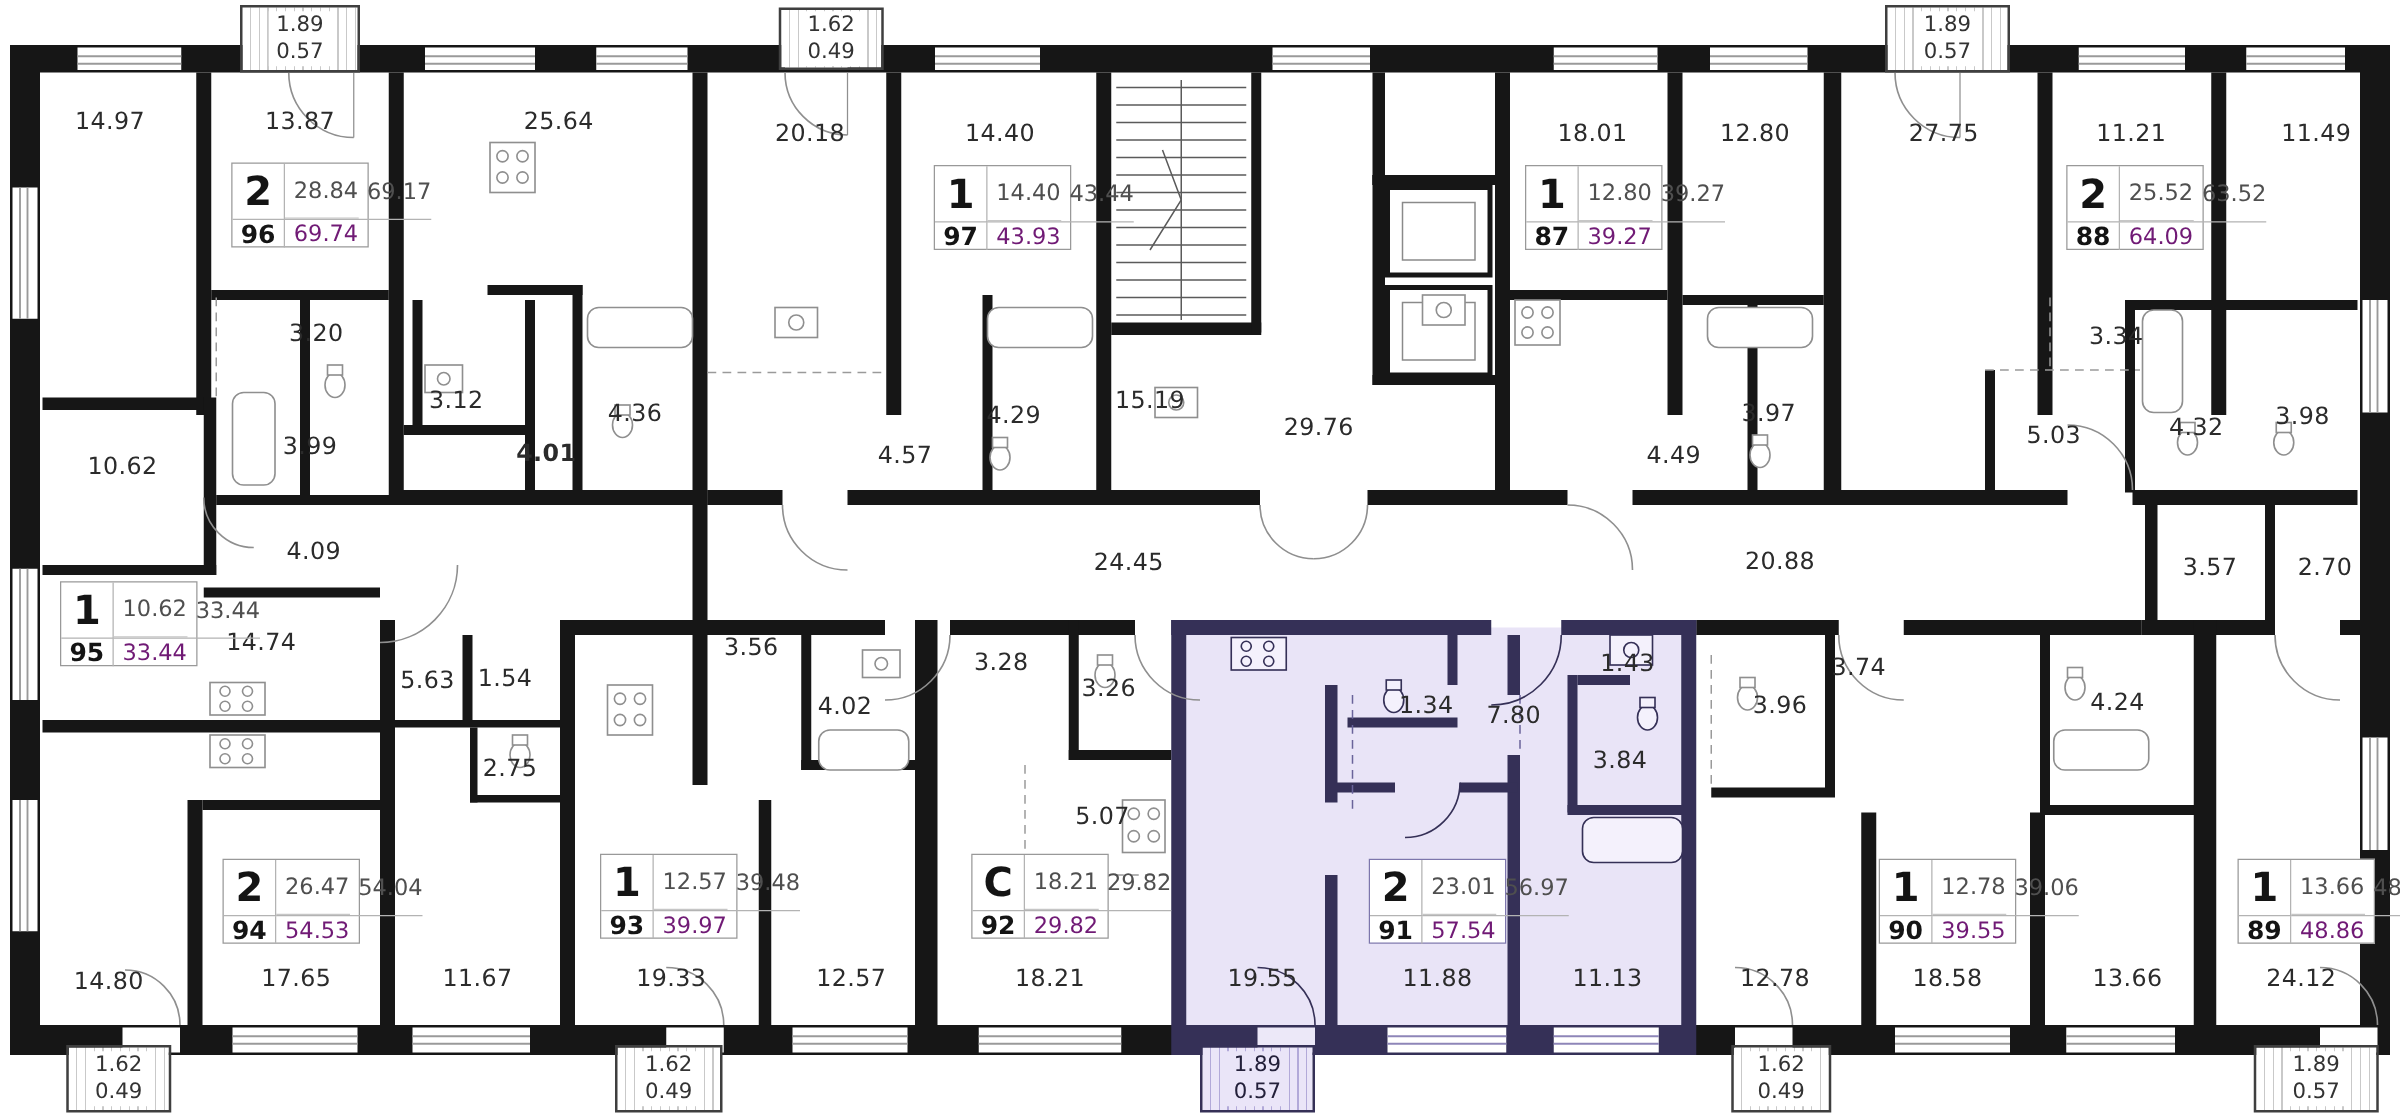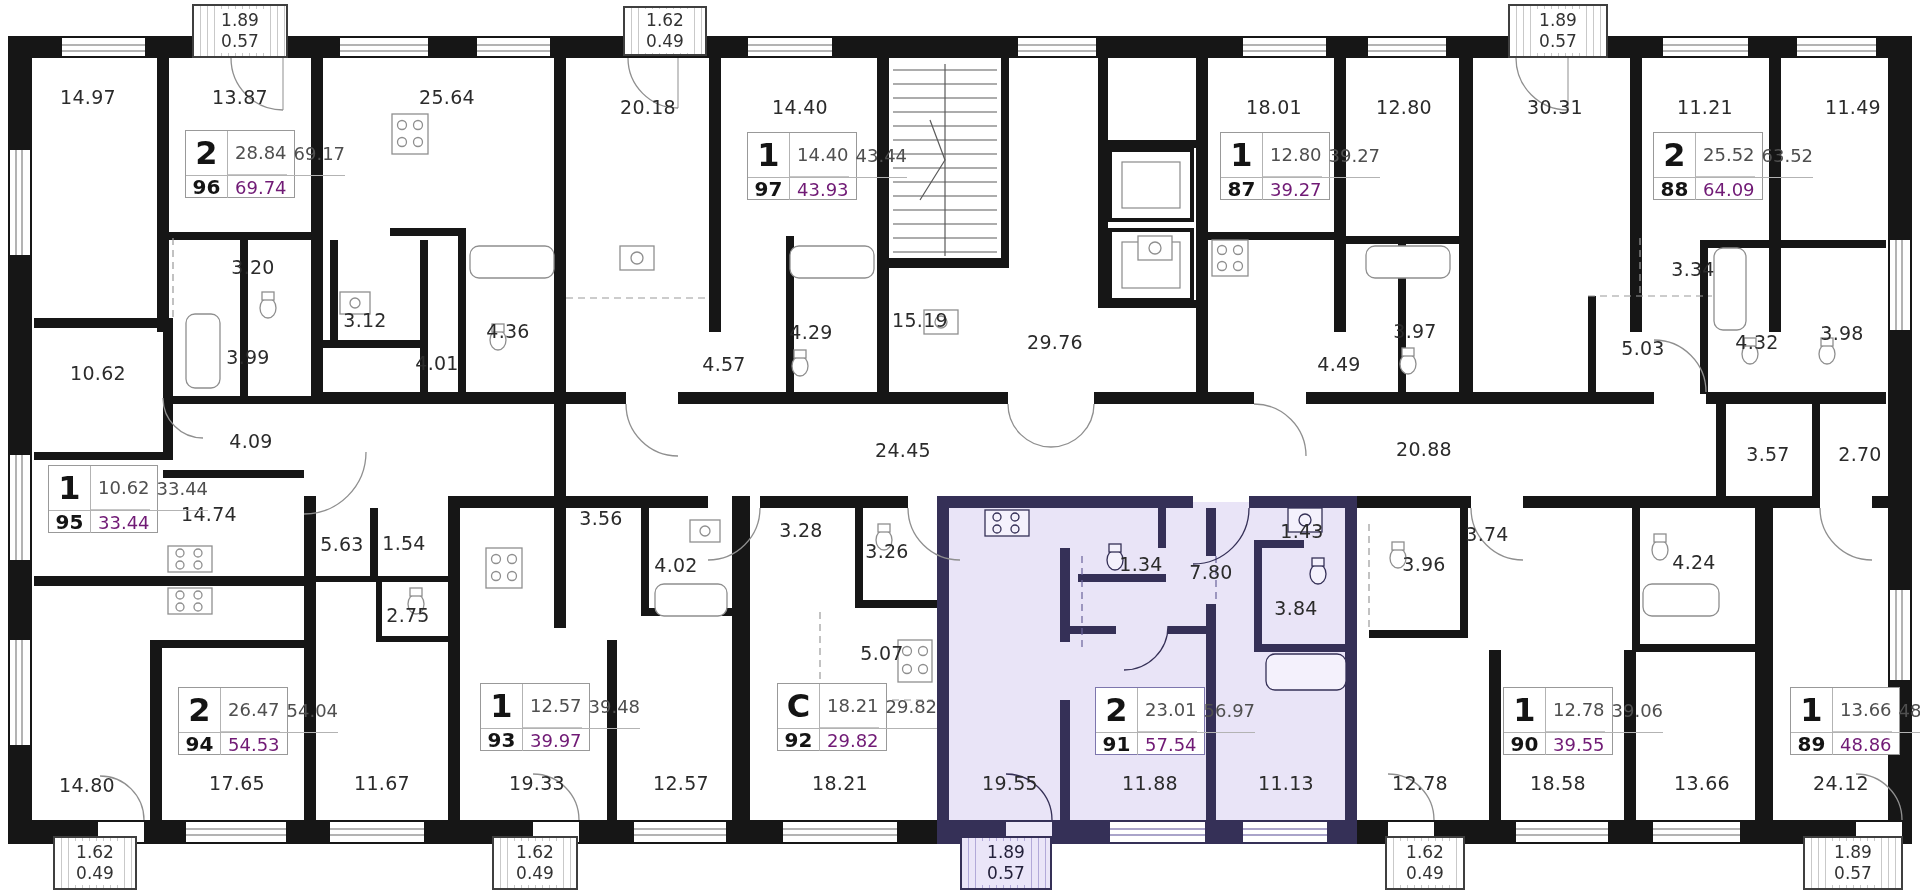--- a/index.html
+++ b/index.html
@@ -482,28 +482,28 @@
       </div>
     </div>
   <div class="layer labels">
       <div class="room-label" style="left: 88px; top: 97px;">14.97</div>
       <div class="room-label" style="left: 240px; top: 97px;">13.87</div>
       <div class="room-label" style="left: 447px; top: 97px;">25.64</div>
       <div class="room-label" style="left: 648px; top: 107px;">20.18</div>
       <div class="room-label" style="left: 800px; top: 107px;">14.40</div>
       <div class="room-label" style="left: 1274px; top: 107px;">18.01</div>
       <div class="room-label" style="left: 1404px; top: 107px;">12.80</div>
-      <div class="room-label" style="left: 1555px; top: 107px;">30.31</div>
+      <div class="room-label" style="left: 1555px; top: 107px;">27.75</div>
       <div class="room-label" style="left: 1705px; top: 107px;">11.21</div>
       <div class="room-label" style="left: 1853px; top: 107px;">11.49</div>
       <div class="room-label" style="left: 253px; top: 267px;">3.20</div>
       <div class="room-label" style="left: 365px; top: 320px;">3.12</div>
       <div class="room-label" style="left: 248px; top: 357px;">3.99</div>
       <div class="room-label" style="left: 98px; top: 373px;">10.62</div>
-      <div class="room-label" style="left: 437px; top: 363px;">4.01</div>
+      <div class="room-label" style="left: 437px; top: 363px; font-weight: bold;">4.01</div>
       <div class="room-label" style="left: 508px; top: 331px;">4.36</div>
       <div class="room-label" style="left: 724px; top: 364px;">4.57</div>
       <div class="room-label" style="left: 811px; top: 332px;">4.29</div>
       <div class="room-label" style="left: 920px; top: 320px;">15.19</div>
       <div class="room-label" style="left: 1055px; top: 342px;">29.76</div>
       <div class="room-label" style="left: 1339px; top: 364px;">4.49</div>
       <div class="room-label" style="left: 1415px; top: 331px;">3.97</div>
       <div class="room-label" style="left: 1693px; top: 269px;">3.34</div>
       <div class="room-label" style="left: 1643px; top: 348px;">5.03</div>
       <div class="room-label" style="left: 1757px; top: 342px;">4.32</div>

